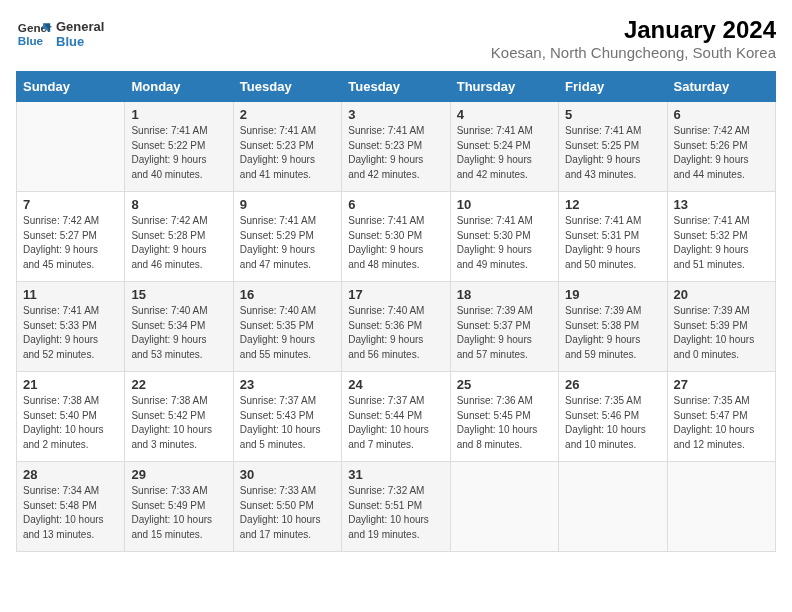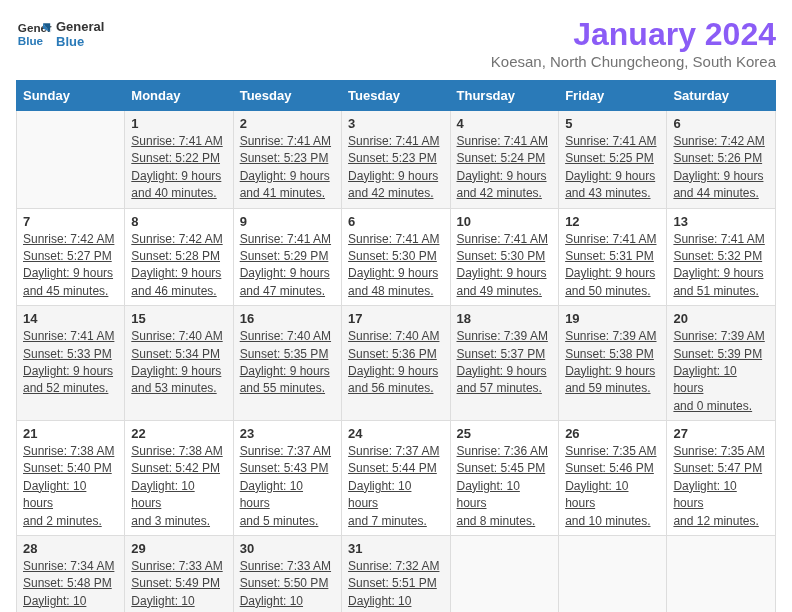--- a/index.html
+++ b/index.html
@@ -22,23 +22,23 @@
     }
     .logo-icon {
       width: 36px;
       height: 36px;
       margin-right: 4px;
     }
     .title-block {
       text-align: right;
     }
     .main-title {
-      font-size: 32px;
+      font-size: 24px;
       font-weight: bold;
-      color: #8b5cf6;
+      color: #000000;
     }
     .subtitle {
       font-size: 15px;
       color: #737373;
     }
     table {
       width: 100%;
       border-collapse: collapse;
       font-size: 11px;
     }
@@ -69,24 +69,23 @@
       height: 90px;
     }
     .day-number {
       font-size: 13px;
       font-weight: bold;
       color: #333;
       display: block;
       margin-bottom: 2px;
     }
     .day-info {
-      font-size: 12px;
+      font-size: 10px;
       color: #444;
       line-height: 1.45;
-      text-decoration: underline;
     }
     .empty-cell {
       background: #f9f9f9;
     }
   </style>
 </head>
 <body>
 
 <div class="header">
   <div class="logo">
@@ -172,21 +171,21 @@
           <span class="day-number">12</span>
           <div class="day-info">Sunrise: 7:41 AM<br>Sunset: 5:31 PM<br>Daylight: 9 hours<br>and 50 minutes.</div>
         </td>
         <td>
           <span class="day-number">13</span>
           <div class="day-info">Sunrise: 7:41 AM<br>Sunset: 5:32 PM<br>Daylight: 9 hours<br>and 51 minutes.</div>
         </td>
       </tr>
       <tr>
         <td>
-          <span class="day-number">14</span>
+          <span class="day-number">11</span>
           <div class="day-info">Sunrise: 7:41 AM<br>Sunset: 5:33 PM<br>Daylight: 9 hours<br>and 52 minutes.</div>
         </td>
         <td>
           <span class="day-number">15</span>
           <div class="day-info">Sunrise: 7:40 AM<br>Sunset: 5:34 PM<br>Daylight: 9 hours<br>and 53 minutes.</div>
         </td>
         <td>
           <span class="day-number">16</span>
           <div class="day-info">Sunrise: 7:40 AM<br>Sunset: 5:35 PM<br>Daylight: 9 hours<br>and 55 minutes.</div>
         </td>

